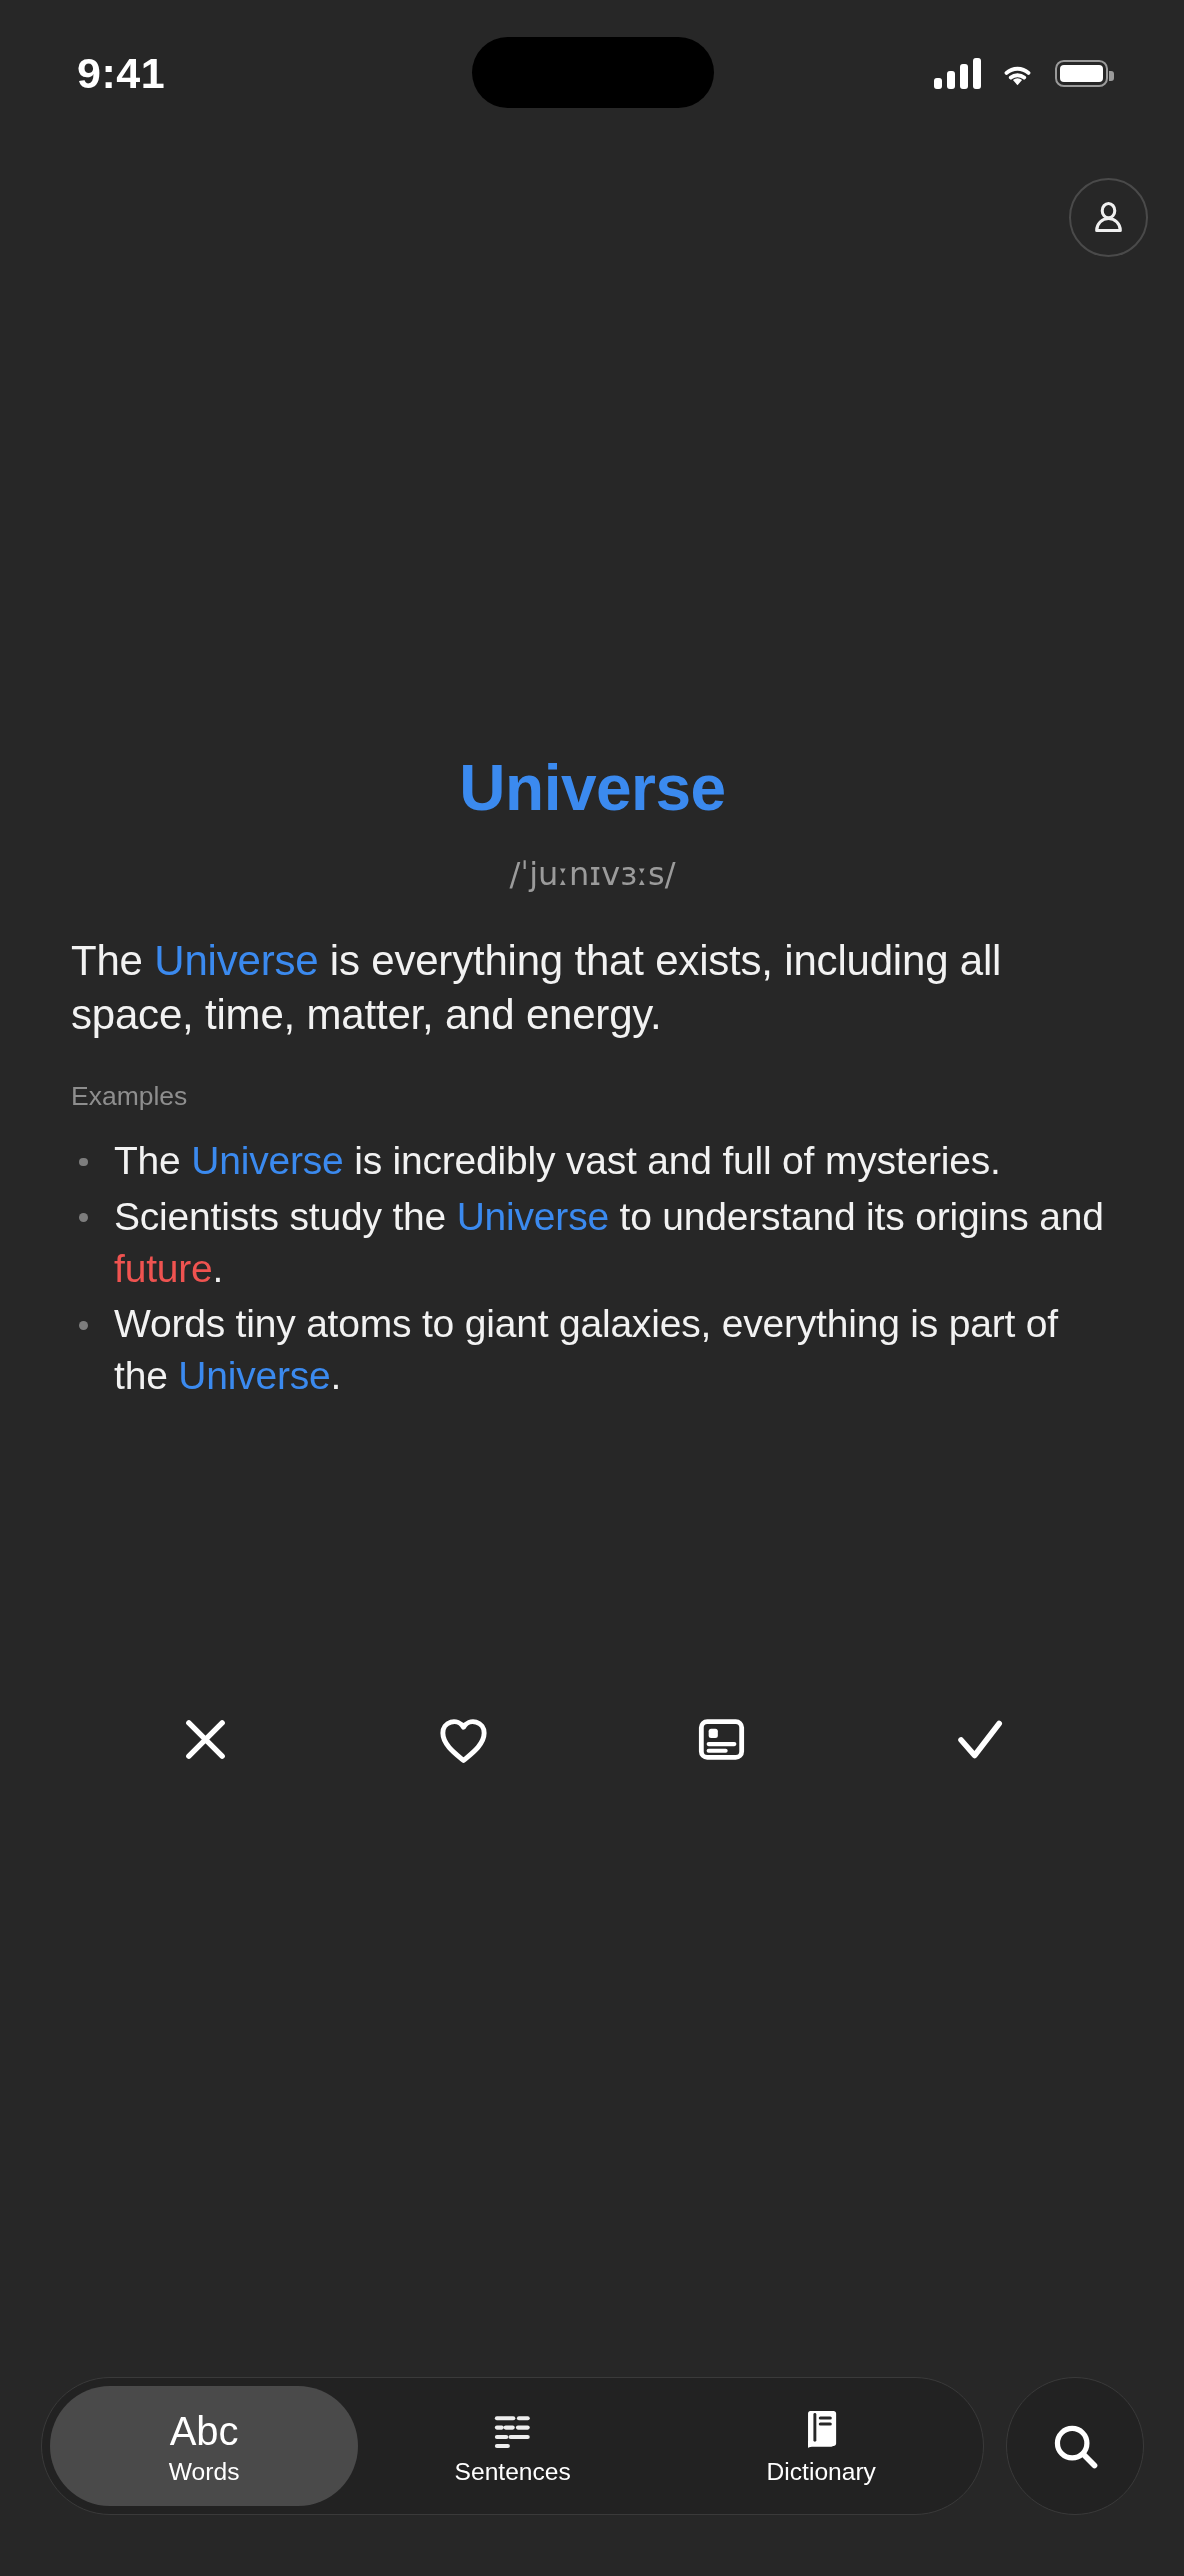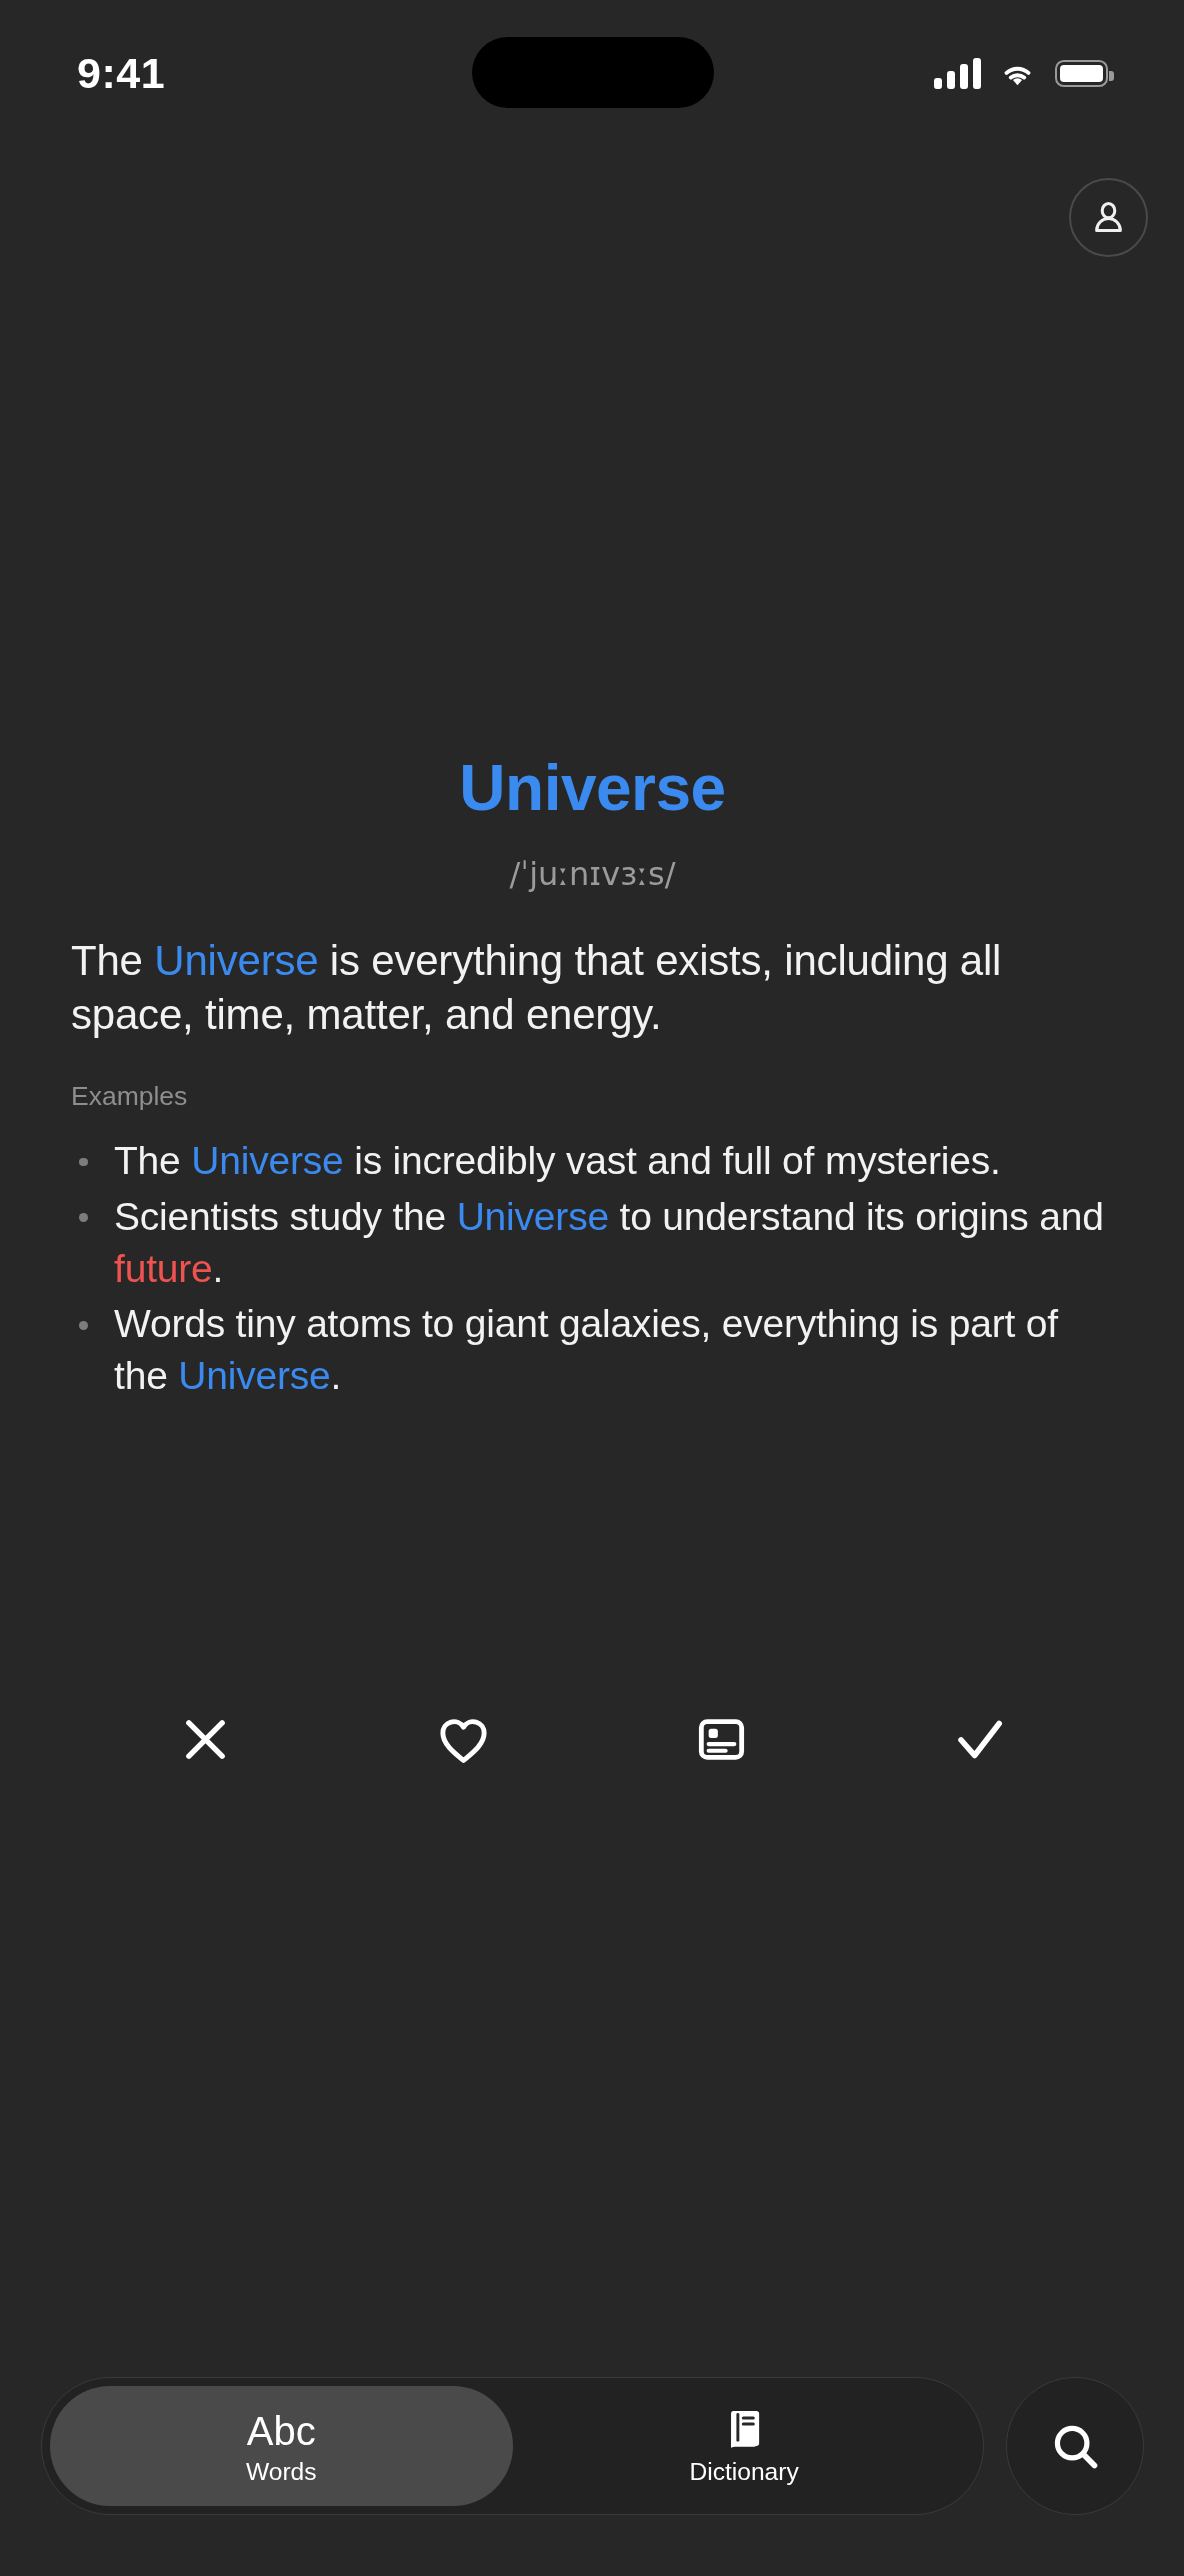--- a/index.html
+++ b/index.html
@@ -243,20 +243,37 @@
   <div class="bottombar">
     <div class="navpill">
 
       <div class="navitem active">
         <div class="nav-ico">
           <span class="abc-ico">Abc</span>
         </div>
         <div class="nav-label">Words</div>
       </div>
 
+      <div class="navitem">
+        <div class="nav-ico">
+          <svg width="43" height="39" viewBox="0 0 22 20">
+            <g stroke="#eee" stroke-width="2.1" stroke-linecap="round">
+              <path d="M3 3.2h8.4"></path>
+                <path d="M14.3 3.2h4.5"></path>
+              <path d="M3 8h2.5"></path>
+                <path d="M7.5 8h3.6"></path>
+                <path d="M13.8 8h5"></path>
+              <path d="M3 12.8h4.8"></path>
+                <path d="M10 12.8h8.8"></path>
+              <path d="M3 17.4h5.6"></path>
+            </g>
+          </svg>
+        </div>
+        <div class="nav-label">Sentences</div>
+      </div>
 
       <div class="navitem">
         <div class="nav-ico">
           <svg width="39" height="43" viewBox="0 0 20 22">
             <path d="M4.2 1.5h12c.7 0 1.3.6 1.3 1.3v15.4c0 .7-.6 1.3-1.3 1.3H5c-1 0-1.9.5-1.9.5V2.8c0-.7.5-1.3 1.1-1.3Z" fill="#fff"></path>
             <path d="M3.1 17c.5-.4 1.2-.6 1.9-.6h11.3v2.2c0 .7-.6 1.3-1.3 1.3H5c-.9 0-1.9.6-1.9.6Z" fill="#fff"></path>
             <path d="M6.6 3.3v13.2" stroke="#272727" stroke-width="1.5" stroke-linecap="round"></path>
             <path d="M9.4 5.1h5.1" stroke="#272727" stroke-width="1.6" stroke-linecap="round"></path>
             <path d="M9.4 8.2h5.1" stroke="#272727" stroke-width="1.6" stroke-linecap="round"></path>
           </svg>

